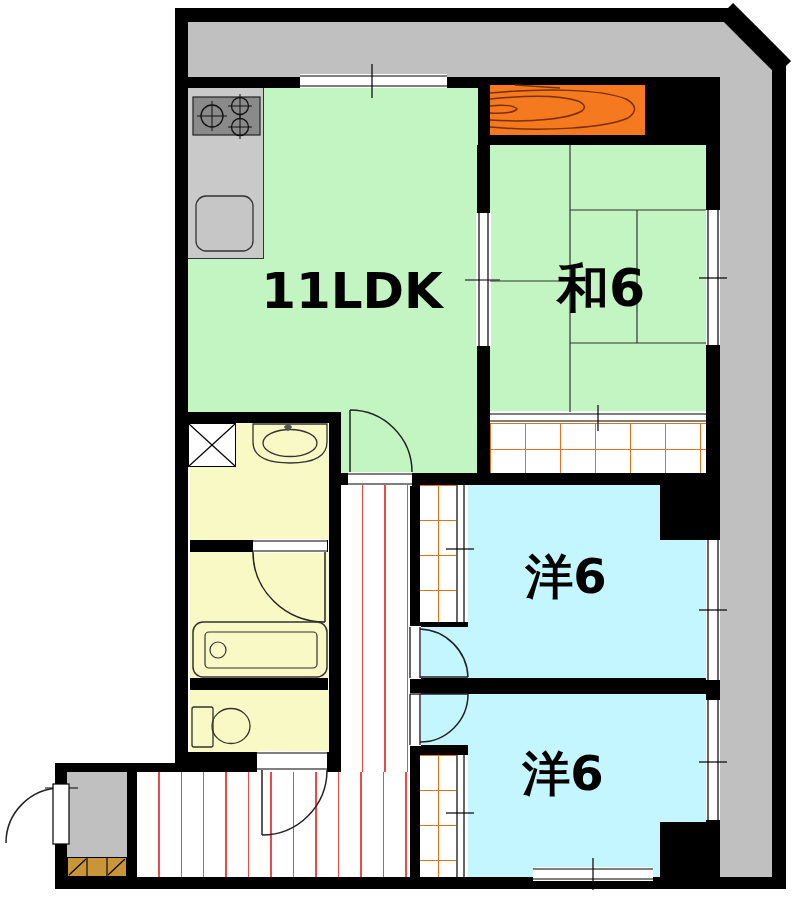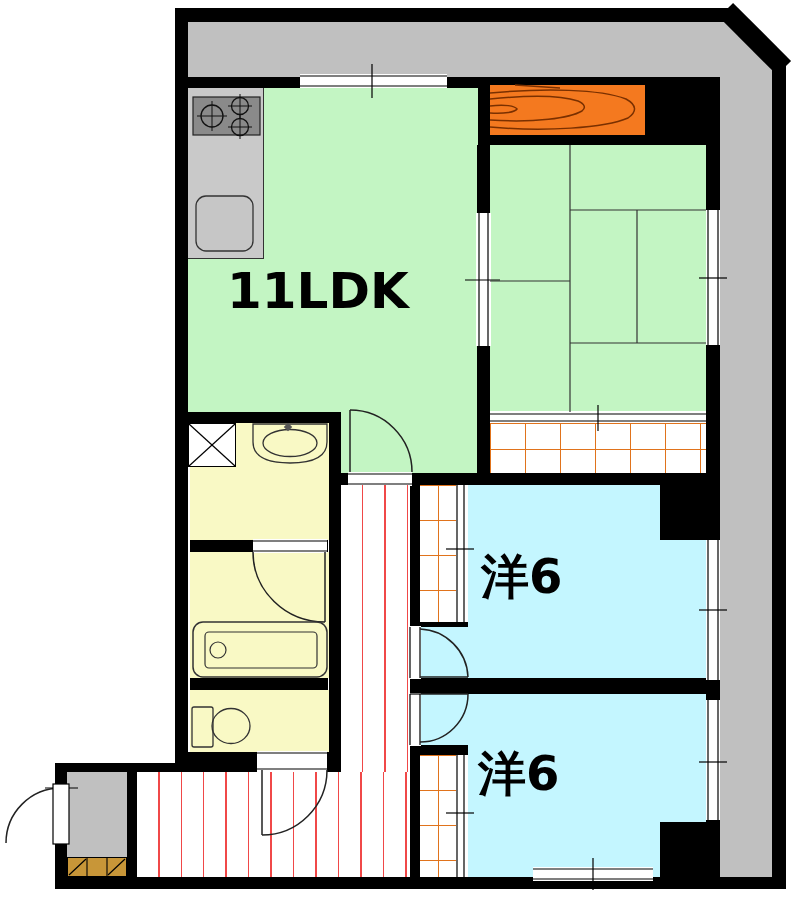--- a/index.html
+++ b/index.html
@@ -9,21 +9,21 @@
   .w{position:absolute;background:#000;}
   .gray{position:absolute;background:#c0c0c0;}
   .green{position:absolute;background:#c3f5c3;}
   .cyan{position:absolute;background:#c4f6ff;}
   .yellow{position:absolute;background:#f9f9c5;}
   .white{position:absolute;background:#fff;}
   .stripes{position:absolute;background:repeating-linear-gradient(90deg,#ffffff 0,#ffffff 21px,#f04848 21px,#f04848 22.5px);}
   .grid{position:absolute;background-color:#fff;
         background-image:linear-gradient(#e0731c 1.5px, transparent 1.5px),
                          linear-gradient(90deg,#e0731c 1.5px, transparent 1.5px);}
-  .label{position:absolute;color:#000;font-weight:bold;line-height:1;text-align:left;}
+  .label{position:absolute;color:#000;font-weight:bold;line-height:1;text-align:center;}
   svg.overlay{position:absolute;left:0;top:0;pointer-events:none;}
 </style>
 </head>
 <body>
 
 <div class="plan">
 
   <div class="gray" style="left:188px;top:22px;width:538px;height:55px;"></div>
   <div class="gray" style="left:720px;top:68px;width:52px;height:809px;"></div>
   <div class="gray" style="left:67px;top:772px;width:60px;height:85px;"></div>
@@ -208,15 +208,16 @@
 
     <g stroke="#000" stroke-width="1.1">
       <line x1="87" y1="857" x2="87" y2="877"></line>
         <line x1="107" y1="857" x2="107" y2="877"></line>
       <line x1="69" y1="875" x2="86" y2="859"></line>
         <line x1="108" y1="875" x2="125" y2="859"></line>
     </g>
   </svg>
 
   <div class="label" style="left:227px;top:266px;width:250px;font-size:50px;">11LDK</div>
+  <div class="label" style="left:516px;top:262px;width:170px;font-size:52px;">和6</div>
   <div class="label" style="left:481px;top:552px;width:170px;font-size:48px;">洋6</div>
   <div class="label" style="left:478px;top:749px;width:170px;font-size:48px;">洋6</div>
 </div>
 
 </body></html>

